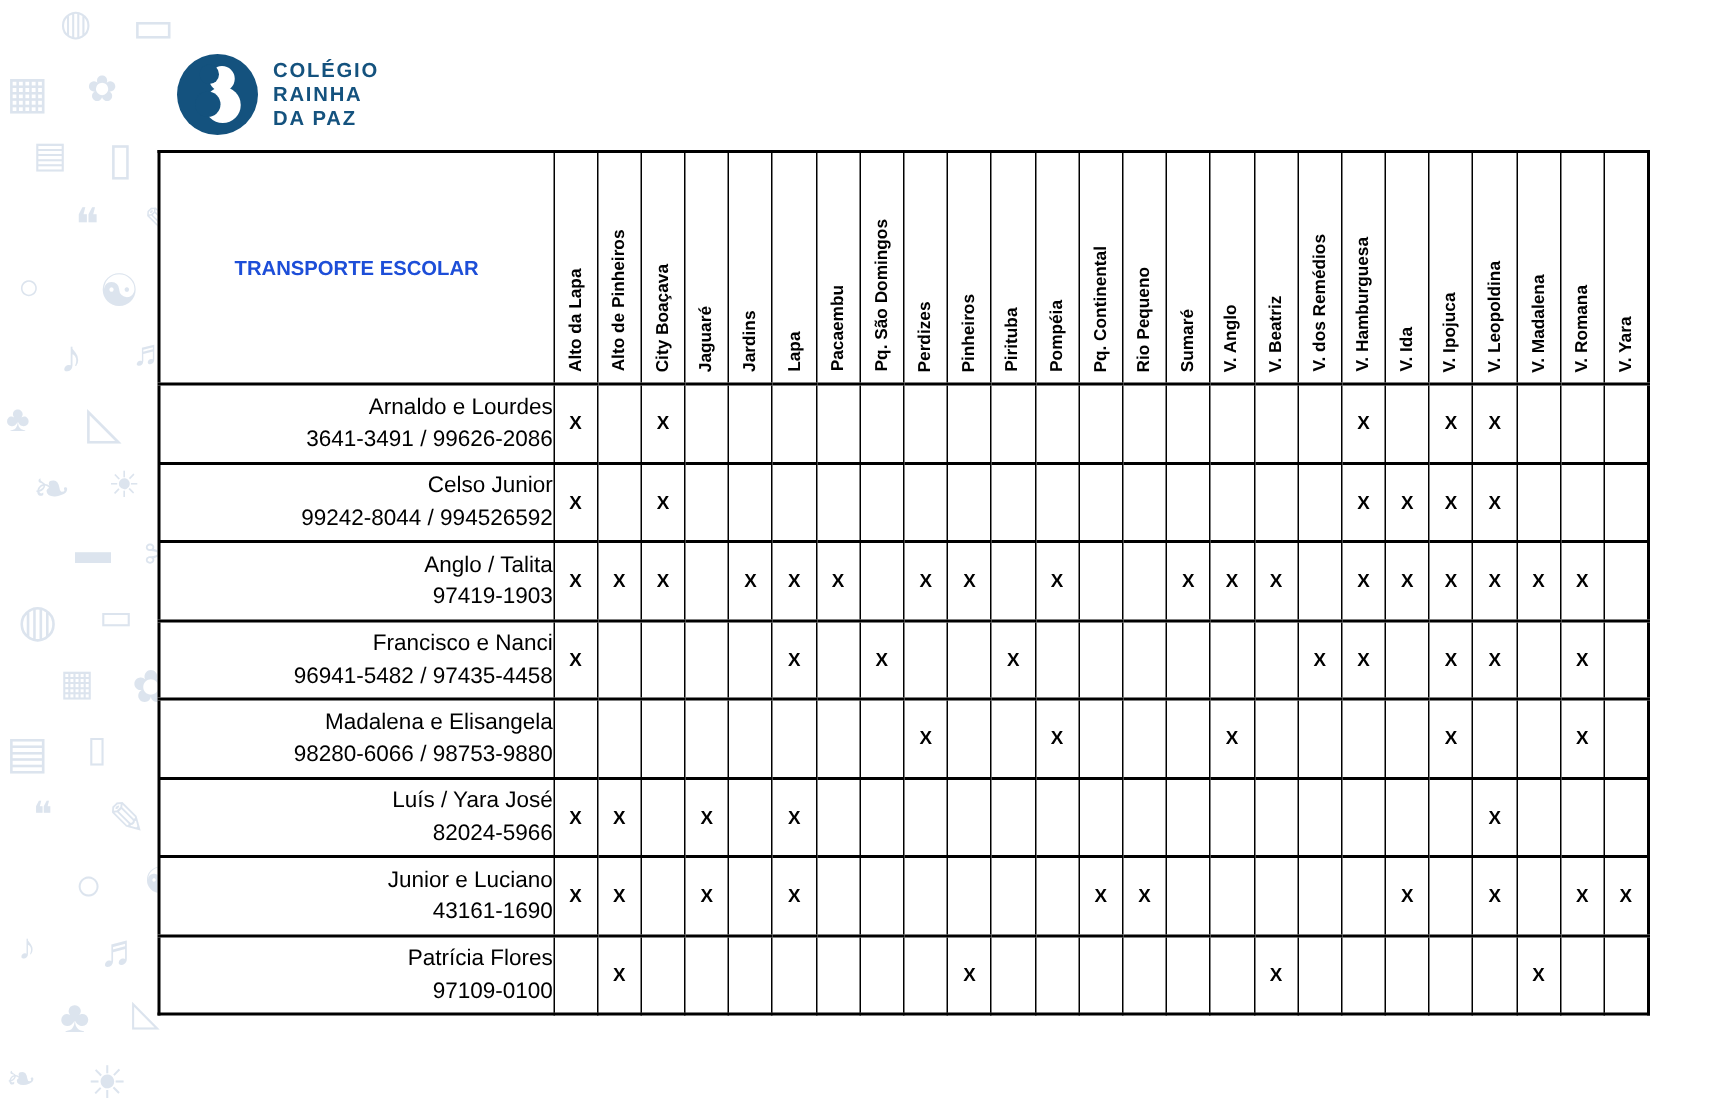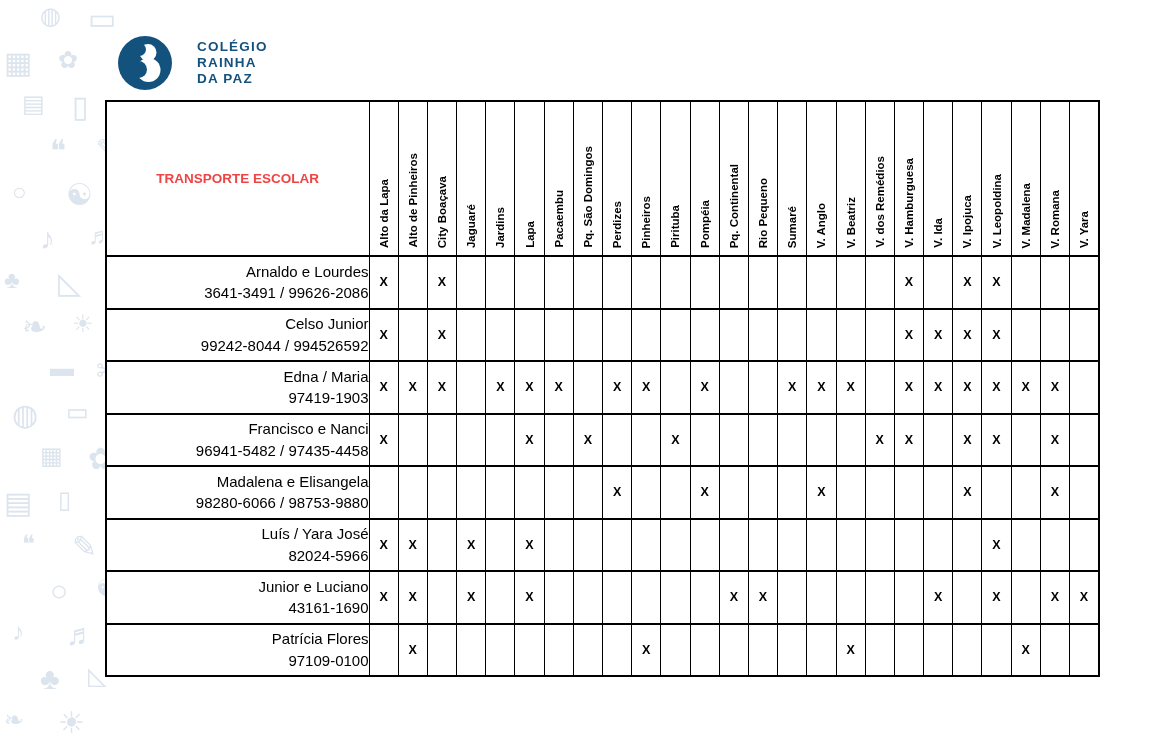--- a/index.html
+++ b/index.html
@@ -5,33 +5,33 @@
   * { margin:0; padding:0; box-sizing:border-box; }
   html,body { width:1155px; height:743px; background:#ffffff; overflow:hidden;
               font-family:"Liberation Sans", sans-serif; }
   .page { position:relative; width:1155px; height:743px; background:#fff; }
 
   
   .bg-pattern { position:absolute; left:0; top:0; width:1155px; height:743px; z-index:1; }
   .bg-icon { position:absolute; color:#dce4ee; line-height:1; user-select:none; }
 
   
-  .logo { position:absolute; left:118px; top:36px; z-index:3; display:flex; align-items:center; gap:25px; }
+  .logo { position:absolute; left:118px; top:36px; z-index:3; display:flex; align-items:center; gap:10px; }
   .logo-mark { width:54px; height:54px; display:block; }
   .logo-text { color:#14527e; font-weight:bold; font-size:13.5px; line-height:16px; letter-spacing:1.2px; }
 
   
   .ttable-wrap { position:absolute; left:105px; top:100px; z-index:2; }
   table { border-collapse:collapse; table-layout:fixed; width:993px; background:#fff;
           border:2px solid #000; }
   th, td { border:1px solid #000; padding:0; vertical-align:middle; }
   thead tr { height:155px; }
   tbody tr { height:52.5px; }
   tbody td, tbody th { border-top-width:2px; }
-  .title-cell { width:263px; font-weight:bold; font-size:13.5px; text-align:center; color:#ef4444; }
+  .title-cell { width:263px; font-weight:bold; font-size:13.5px; text-align:center; color:#1d4ed8; }
   .vcell { position:relative; width:29.2px; }
   .vcell span { position:absolute; bottom:7px; left:50%;
                 transform:translateX(-50%) rotate(180deg);
                 writing-mode:vertical-rl; white-space:nowrap;
                 font-weight:bold; font-size:11.5px; color:#000; }
   .name-cell { text-align:right; font-size:15px; color:#000; line-height:1.45;margin-left:34px; }
   .mark-cell { text-align:center; font-weight:bold; font-size:12.5px; color:#000; }
 </style>
 </head>
 <body>
@@ -258,21 +258,21 @@
             <td class="mark-cell">X</td>
             <td class="mark-cell">X</td>
             <td class="mark-cell">X</td>
             <td class="mark-cell">X</td>
             <td class="mark-cell"></td>
             <td class="mark-cell"></td>
             <td class="mark-cell"></td>
           </tr>
           <tr>
             <td class="name-cell">
-              <div>Edna / Maria</div>
+              <div>Anglo / Talita</div>
               <div>97419-1903</div>
             </td>
             <td class="mark-cell">X</td>
             <td class="mark-cell">X</td>
             <td class="mark-cell">X</td>
             <td class="mark-cell"></td>
             <td class="mark-cell">X</td>
             <td class="mark-cell">X</td>
             <td class="mark-cell">X</td>
             <td class="mark-cell"></td>

